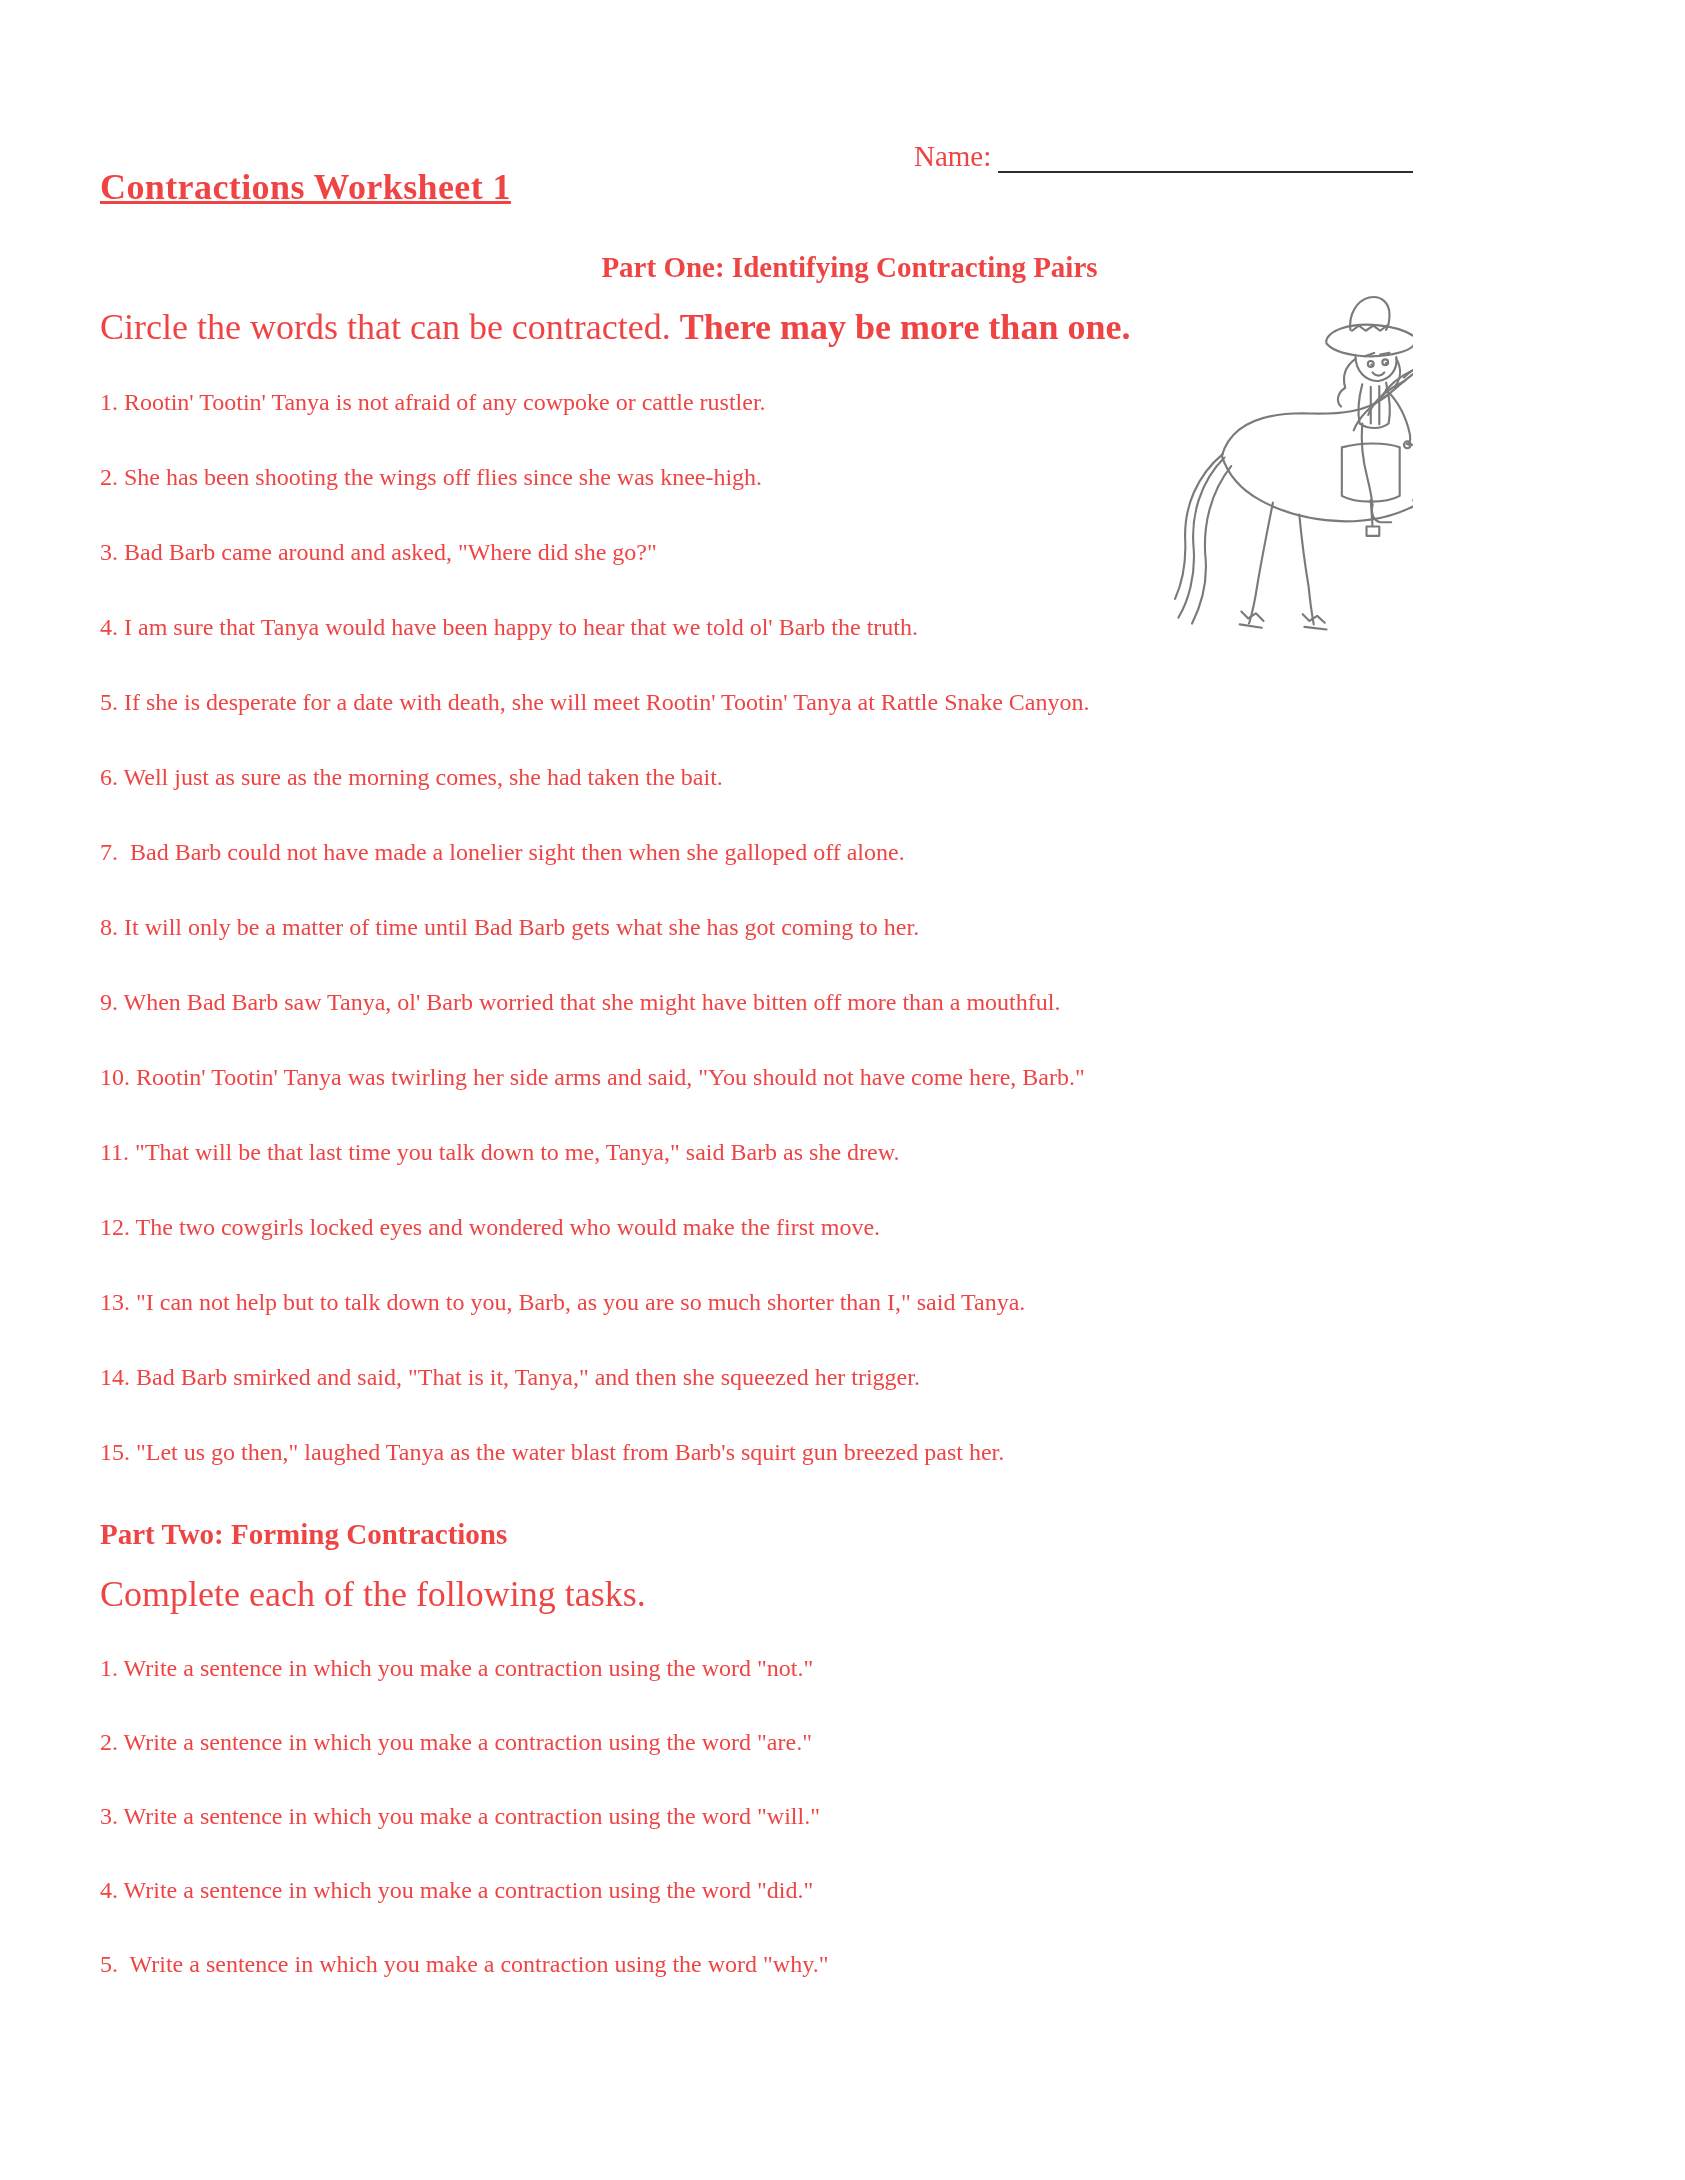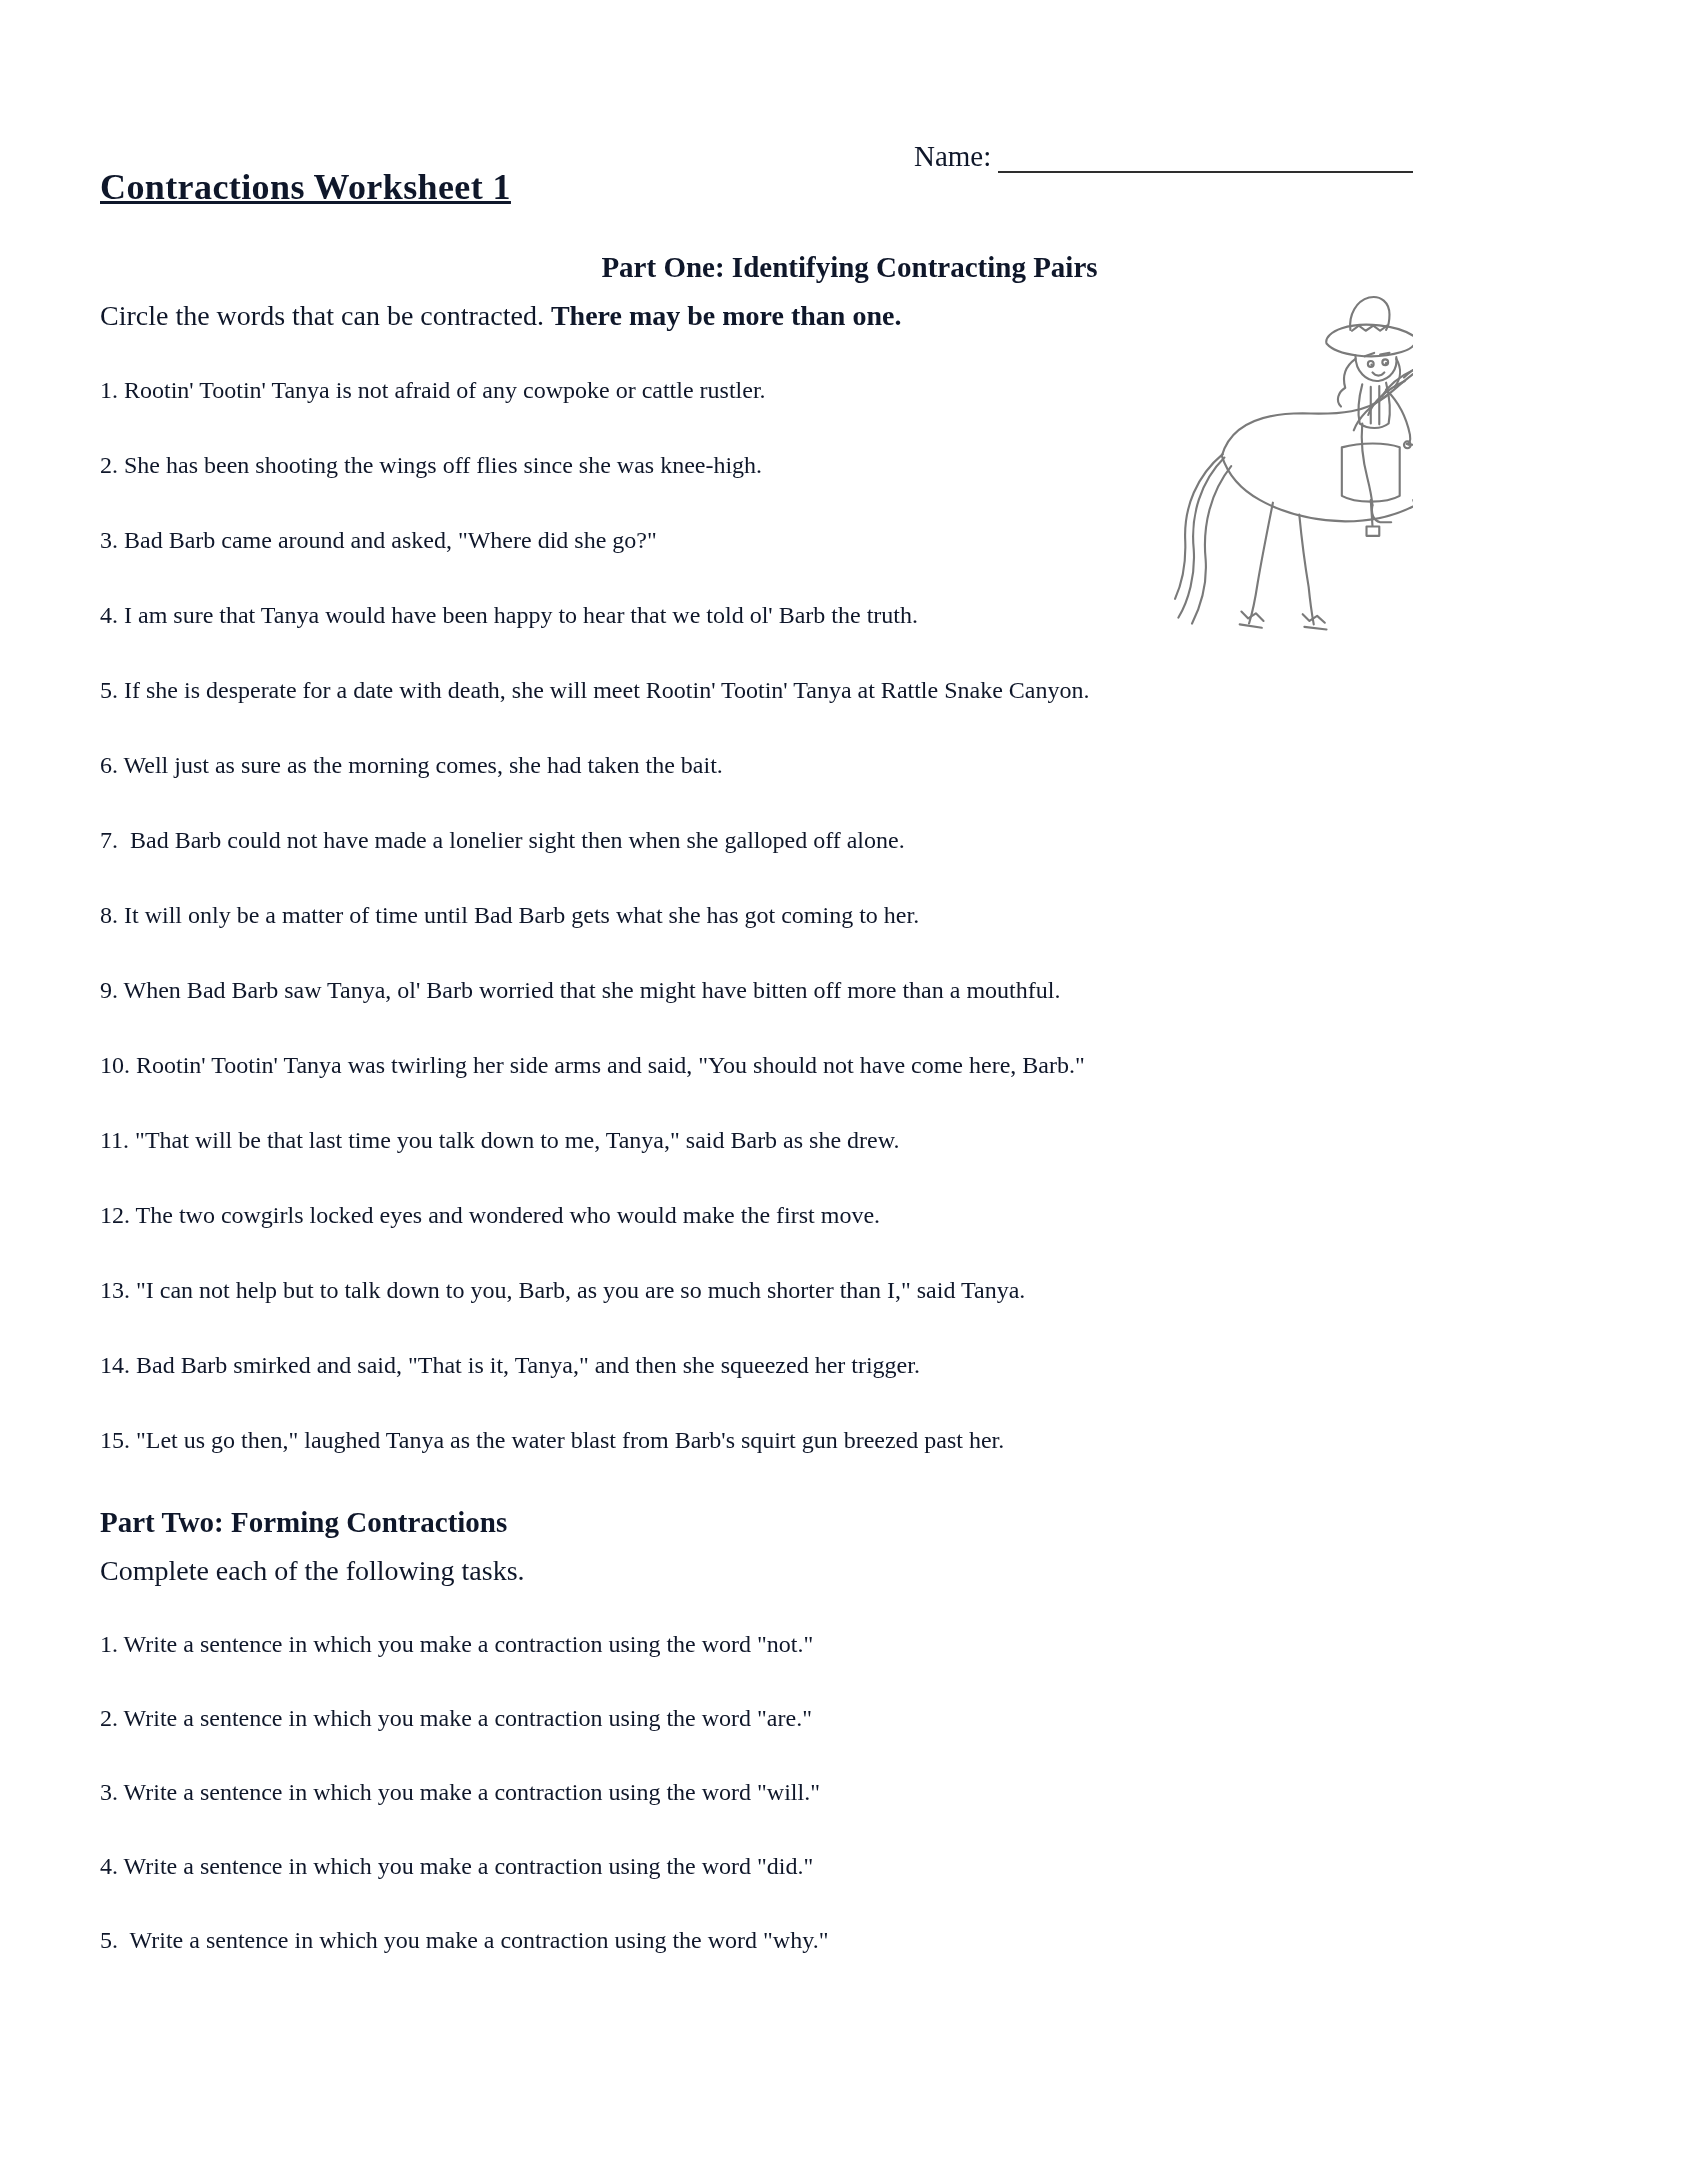--- a/index.html
+++ b/index.html
@@ -2,21 +2,21 @@
 <html style="font-size:13.6px"><head>
 <meta charset="utf-8">
 <style>
   html, body { margin: 0; padding: 0; background: #ffffff; }
   .page {
     position: relative;
     width: 1413px;
     height: 2181px;
     background: #ffffff;
     font-family: "Liberation Serif", "DejaVu Serif", serif;
-    color: #0f172a;
+    color: #ef4444;
     overflow: hidden;
   }
   .name-block {
     position: absolute;
     left: 914px;
     top: 139px;
     font-size: 29px;
     line-height: 34px;
     white-space: nowrap;
   }
@@ -42,22 +42,22 @@
     text-decoration: underline;
   }
   .part-heading {
     font-size: 29px;
     font-weight: 700;
     line-height: 37px;
   }
   .p1-heading { margin-top: 38px; text-align: center; }
   .p2-heading { margin-top: 45px; }
   .instruction {
-    margin-top: 11px;
-    font-size: 28px;
+    margin-top: 23px;
+    font-size: 36px;
     line-height: 37px;
     white-space: pre-wrap;
   }
   .instruction .bold { font-weight: 700; }
   p.sentence, p.task {
     margin: 38px 0 0 0;
     font-size: 24px;
     line-height: 37px;
     white-space: pre;
   }

